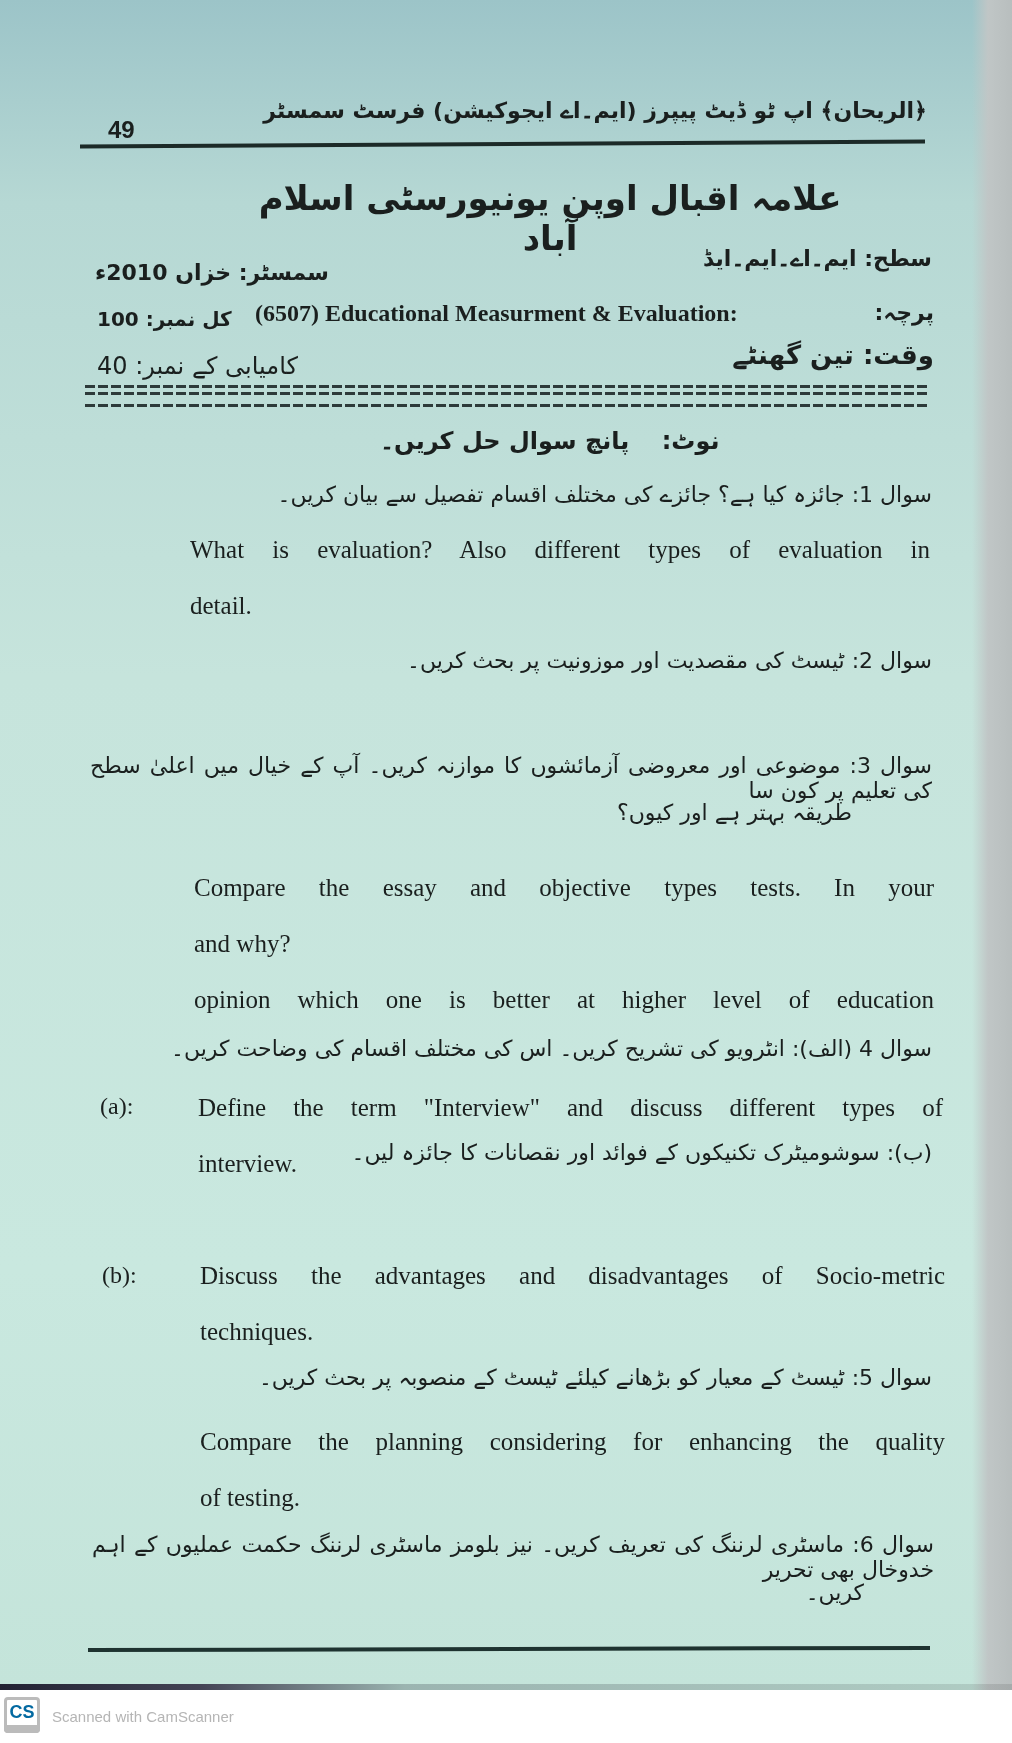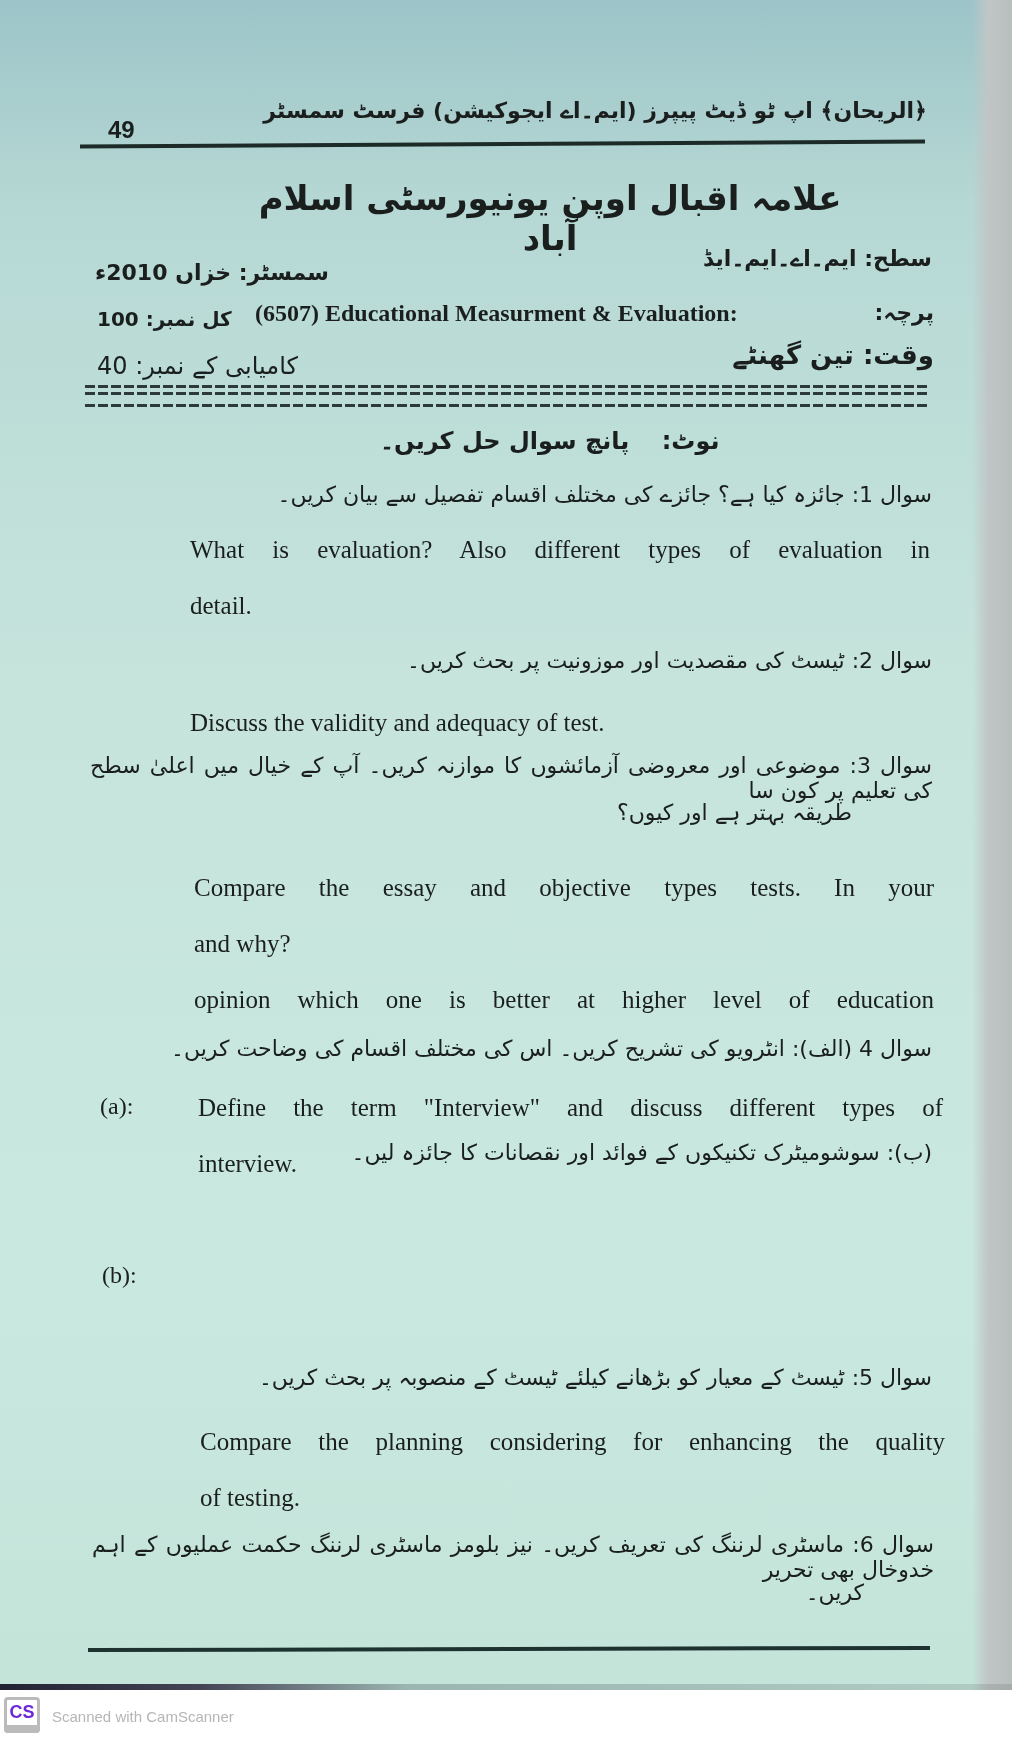--- a/index.html
+++ b/index.html
@@ -45,21 +45,21 @@
   .note { left: 380px; top: 427px; font-size: 24px; font-weight: bold; }
   .note .lbl { margin-left: 24px; }
 
   .q-ur { font-size: 22px; }
   .q-en { font-size: 25px; line-height: 56px; font-family: "Liberation Serif", serif; }
   .q-label { font-size: 24px; font-family: "Liberation Serif", serif; }
 
   .footer-rule { left: 88px; top: 1647px; width: 842px; height: 4px; background: #1e3330; transform: rotate(-0.15deg); }
 
   .cs-logo { left: 4px; top: 1697px; width: 36px; height: 36px; border: 3px solid #bbb; border-radius: 4px;
-    box-sizing: border-box; color: #6d28d9; font-family: "Liberation Sans", sans-serif; font-weight: bold;
+    box-sizing: border-box; color: #0369a1; font-family: "Liberation Sans", sans-serif; font-weight: bold;
     font-size: 18px; text-align: center; line-height: 24px; }
   .cs-logo::after { content: ""; position: absolute; left: -3px; right: -3px; bottom: -3px; height: 8px; background: #bbb; border-radius: 0 0 4px 4px; }
   .cs-text { left: 52px; top: 1708px; color: #b5b5b5; font-family: "Liberation Sans", sans-serif; font-size: 15px; }
 </style>
 </head>
 <body>
 
 <div class="scan">
   <div class="edge"></div>
 
@@ -86,41 +86,42 @@
     <span>پانچ سوال حل کریں۔</span>
   </div>
 
   <div class="abs urdu q-ur" style="right:80px; top:482px;">سوال 1:   جائزہ کیا ہے؟ جائزے کی مختلف اقسام تفصیل سے بیان کریں۔</div>
   <div class="abs q-en" style="left:190px; top:522px; width:740px;">
     <div style="text-align:justify; text-align-last:justify;">What is evaluation? Also different types of evaluation in</div>
     <div>detail.</div>
   </div>
 
   <div class="abs urdu q-ur" style="right:80px; top:648px;">سوال 2:   ٹیسٹ کی مقصدیت اور موزونیت پر بحث کریں۔</div>
-  <div class="abs q-en" style="left:190px; top:695px; width:740px;">
-    <div>Discuss the validity and adequacy of test.</div>
-  </div>
 
   <div class="abs urdu q-ur" style="right:80px; left:90px; top:753px; text-align:justify;">سوال 3:   موضوعی اور معروضی آزمائشوں کا موازنہ کریں۔ آپ کے خیال میں اعلیٰ سطح کی تعلیم پر کون سا</div>
   <div class="abs urdu q-ur" style="right:80px; left:90px; top:800px; padding-right:80px;">طریقہ بہتر ہے اور کیوں؟</div>
   <div class="abs q-en" style="left:194px; top:860px; width:740px;">
     <div style="text-align:justify; text-align-last:justify;">Compare the essay and objective types tests. In your</div>
     <div>and why?</div>
     <div style="text-align:justify; text-align-last:justify;">opinion which one is better at higher level of education</div>
   </div>
 
   <div class="abs urdu q-ur" style="right:80px; top:1036px;">سوال 4 (الف):  انٹرویو کی تشریح کریں۔ اس کی مختلف اقسام کی وضاحت کریں۔</div>
   <div class="abs q-label" style="left:100px; top:1093px;">(a):</div>
   <div class="abs q-en" style="left:198px; top:1080px; width:745px;">
     <div style="text-align:justify; text-align-last:justify;">Define the term "Interview" and discuss different types of</div>
     <div>interview.</div>
   </div>
 
   <div class="abs urdu q-ur" style="right:80px; top:1140px;">(ب):  سوشومیٹرک تکنیکوں کے فوائد اور نقصانات کا جائزہ لیں۔</div>
   <div class="abs q-label" style="left:102px; top:1262px;">(b):</div>
+  <div class="abs q-en" style="left:200px; top:1248px; width:745px;">
+    <div style="text-align:justify; text-align-last:justify;">Discuss the advantages and disadvantages of Socio-metric</div>
+    <div>techniques.</div>
+  </div>
 
   <div class="abs urdu q-ur" style="right:80px; top:1365px;">سوال 5:   ٹیسٹ کے معیار کو بڑھانے کیلئے ٹیسٹ کے منصوبہ پر بحث کریں۔</div>
   <div class="abs q-en" style="left:200px; top:1414px; width:745px;">
     <div style="text-align:justify; text-align-last:justify;">Compare the planning considering for enhancing the quality</div>
     <div>of testing.</div>
   </div>
 
   <div class="abs urdu q-ur" style="right:78px; left:92px; top:1532px; text-align:justify;">سوال 6:   ماسٹری لرننگ کی تعریف کریں۔ نیز بلومز ماسٹری لرننگ حکمت عملیوں کے اہم خدوخال بھی تحریر</div>
   <div class="abs urdu q-ur" style="right:78px; top:1580px; padding-right:70px;">کریں۔</div>
 

